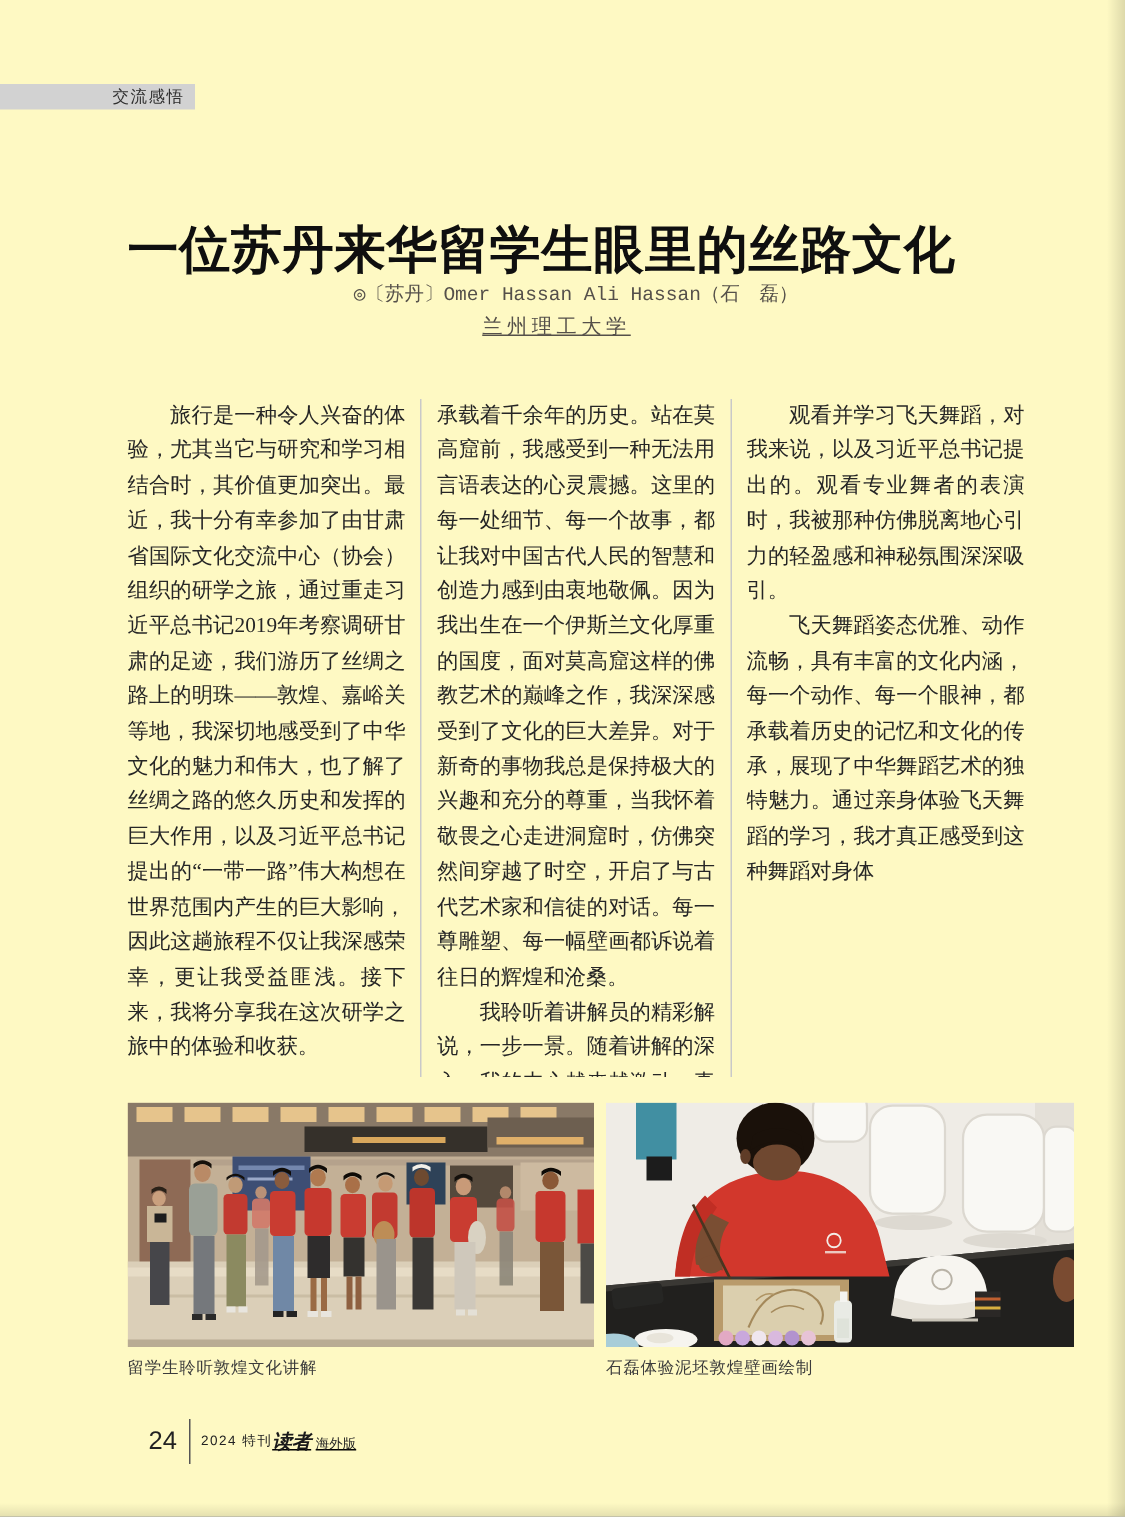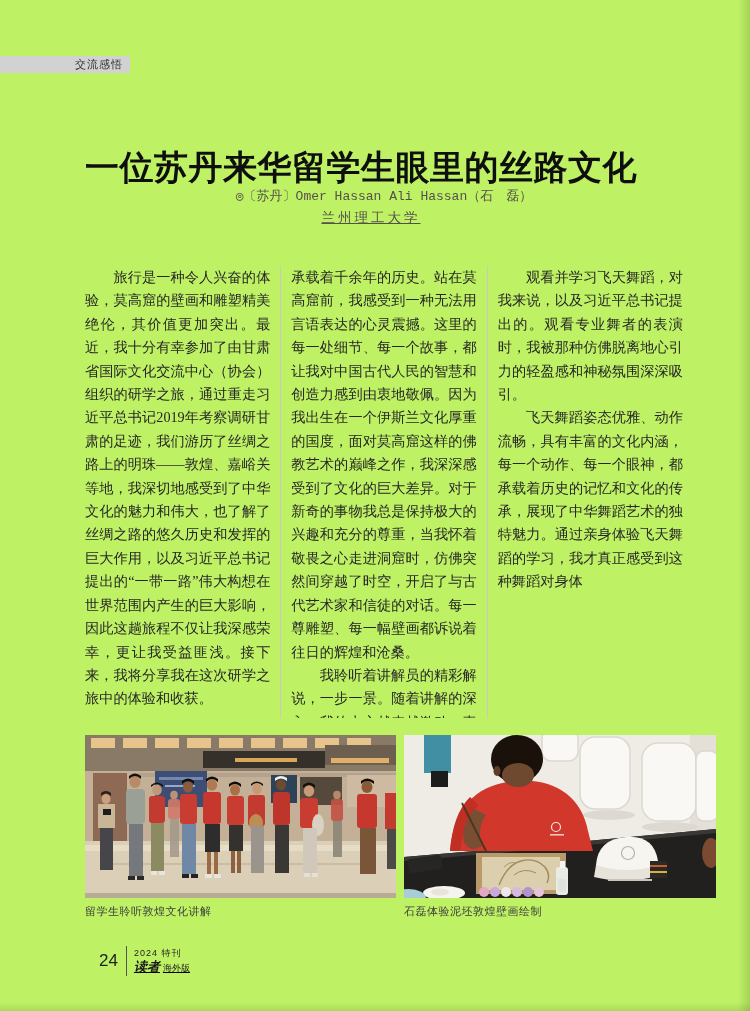--- a/index.html
+++ b/index.html
@@ -1,17 +1,17 @@
 <!DOCTYPE html>
 <html><head>
 <meta charset="utf-8">
 <style>
   html,body{margin:0;padding:0;background:#9c9c9c;}
   .page{
-    position:relative;width:750px;height:1011px;margin:0 auto;background:#bef264;
+    position:relative;width:750px;height:1011px;margin:0 auto;background:#fef9c3;
     font-family:"Liberation Serif","DejaVu Serif",serif;overflow:hidden;
   }
   .page::after{content:"";position:absolute;top:0;right:0;width:12px;height:100%;
     background:linear-gradient(to right,rgba(0,0,0,0),rgba(0,0,0,0.13));pointer-events:none;}
   .page::before{content:"";position:absolute;left:0;bottom:0;width:100%;height:9px;
     background:linear-gradient(to bottom,rgba(0,0,0,0),rgba(0,0,0,0.10));pointer-events:none;z-index:5;}
 
   .tag-bar{position:absolute;left:0;top:56px;width:130px;height:17px;background:#d2d2d2;
     display:flex;align-items:center;justify-content:flex-end;padding-right:7px;box-sizing:border-box;
     font-family:"Liberation Sans","DejaVu Sans",sans-serif;font-size:11px;color:#2e2e2e;letter-spacing:1px;}
@@ -35,42 +35,42 @@
   .photo-left{left:85px;width:311px;}
   .photo-right{left:404px;width:312px;}
   .caption{position:absolute;top:904px;font-family:"Liberation Sans","DejaVu Sans",sans-serif;
     font-size:11px;color:#3c3c3c;letter-spacing:0.5px;}
   .caption-left{left:85px;}
   .caption-right{left:404px;}
 
   .footer{position:absolute;left:69px;top:946px;display:flex;align-items:center;margin-left:30px;}
   .footer .pagenum{font-family:"Liberation Sans","DejaVu Sans",sans-serif;font-size:17px;color:#222;}
   .footer .divider{width:1px;height:30px;background:#555;margin:0 7px 0 8px;}
-  .footer .edition{display:flex;flex-direction:column;justify-content:space-between;line-height:13px;}
+  .footer .edition{display:flex;flex-direction:row;justify-content:space-between;line-height:13px;}
   .footer .issue{font-family:"Liberation Sans","DejaVu Sans",sans-serif;font-size:9px;color:#222;letter-spacing:1px;}
   .footer .logo-row{display:flex;align-items:baseline;gap:3px;text-decoration:underline;}
   .footer .logo{font-family:"Liberation Serif","DejaVu Serif",serif;font-style:italic;font-weight:700;font-size:13px;color:#1a1a1a;}
   .footer .edition-name{font-family:"Liberation Sans","DejaVu Sans",sans-serif;font-size:9px;color:#222;}
 </style>
 </head>
 <body>
 
 <div class="page">
 
   <div class="tag-bar">
     <span>交流感悟</span>
   </div>
 
   <h1 class="title">一位苏丹来华留学生眼里的丝路文化</h1>
   <div class="byline">◎〔苏丹〕Omer Hassan Ali Hassan（石　磊）</div>
   <div class="affiliation">兰州理工大学</div>
 
   <div class="columns">
     <div class="col">
-        <p class="indent">旅行是一种令人兴奋的体验，莫高窟的壁画和雕塑精美绝伦，其价值更加突出。最近，我十分有幸参加了由甘肃省国际文化交流中心（协会）组织的研学之旅，通过重走习近平总书记2019年考察调研甘肃的足迹，我们游历了丝绸之路上的明珠——敦煌、嘉峪关等地，我深切地感受到了中华文化的魅力和伟大，也了解了丝绸之路的悠久历史和发挥的巨大作用，以及习近平总书记提出的“一带一路”伟大构想在世界范围内产生的巨大影响，因此这趟旅程不仅让我深感荣幸，更让我受益匪浅。接下来，我将分享我在这次研学之旅中的体验和收获。</p>
+        <p class="indent">旅行是一种令人兴奋的体验，尤其当它与研究和学习相结合时，其价值更加突出。最近，我十分有幸参加了由甘肃省国际文化交流中心（协会）组织的研学之旅，通过重走习近平总书记2019年考察调研甘肃的足迹，我们游历了丝绸之路上的明珠——敦煌、嘉峪关等地，我深切地感受到了中华文化的魅力和伟大，也了解了丝绸之路的悠久历史和发挥的巨大作用，以及习近平总书记提出的“一带一路”伟大构想在世界范围内产生的巨大影响，因此这趟旅程不仅让我深感荣幸，更让我受益匪浅。接下来，我将分享我在这次研学之旅中的体验和收获。</p>
       </div>
     <div class="col">
         <p class="">承载着千余年的历史。站在莫高窟前，我感受到一种无法用言语表达的心灵震撼。这里的每一处细节、每一个故事，都让我对中国古代人民的智慧和创造力感到由衷地敬佩。因为我出生在一个伊斯兰文化厚重的国度，面对莫高窟这样的佛教艺术的巅峰之作，我深深感受到了文化的巨大差异。对于新奇的事物我总是保持极大的兴趣和充分的尊重，当我怀着敬畏之心走进洞窟时，仿佛突然间穿越了时空，开启了与古代艺术家和信徒的对话。每一尊雕塑、每一幅壁画都诉说着往日的辉煌和沧桑。</p>
         <p class="indent">我聆听着讲解员的精彩解说，一步一景。随着讲解的深入，我的内心越来越激动，真的，太震撼了，中国人民太伟大了，中国文化不愧享誉世界，古代中国</p>
       </div>
     <div class="col">
         <p class="indent">观看并学习飞天舞蹈，对我来说，以及习近平总书记提出的。观看专业舞者的表演时，我被那种仿佛脱离地心引力的轻盈感和神秘氛围深深吸引。</p>
         <p class="indent">飞天舞蹈姿态优雅、动作流畅，具有丰富的文化内涵，每一个动作、每一个眼神，都承载着历史的记忆和文化的传承，展现了中华舞蹈艺术的独特魅力。通过亲身体验飞天舞蹈的学习，我才真正感受到这种舞蹈对身体</p>
       </div>
   </div>

